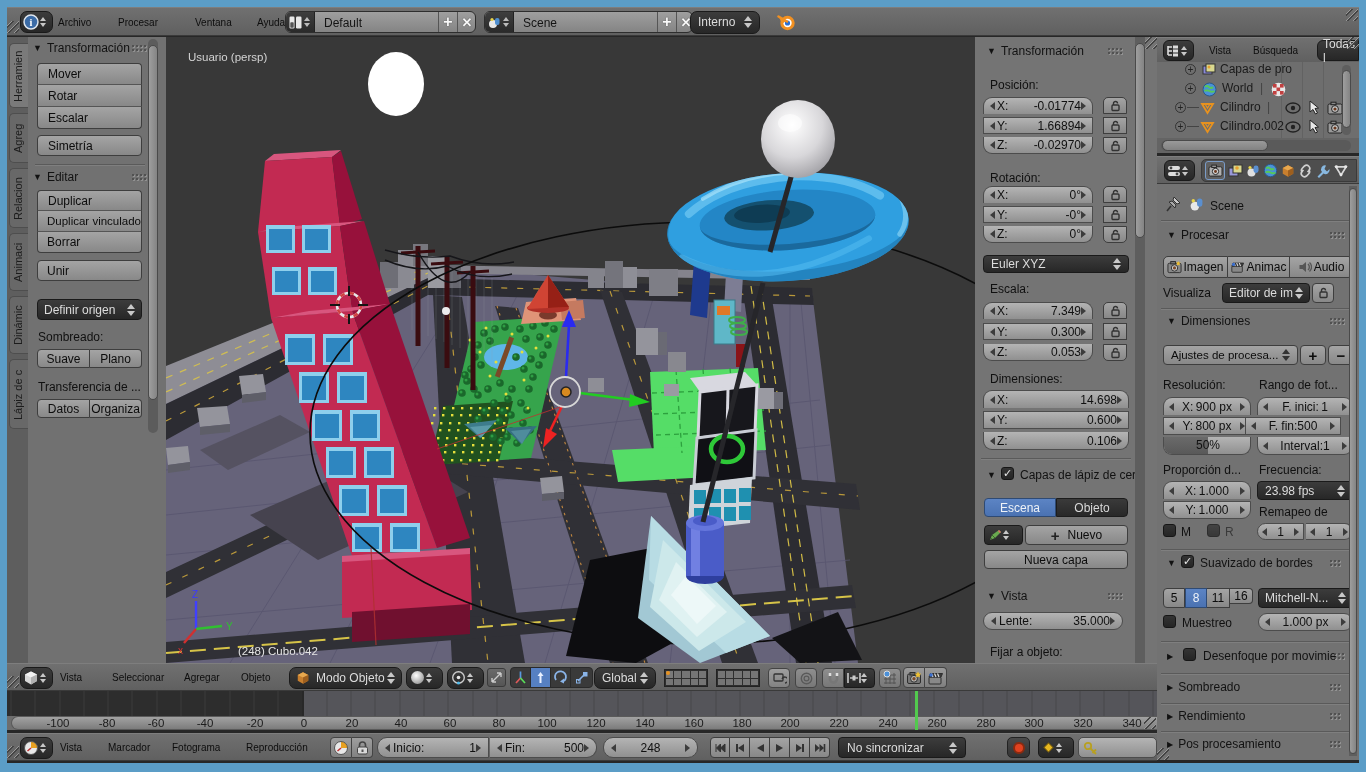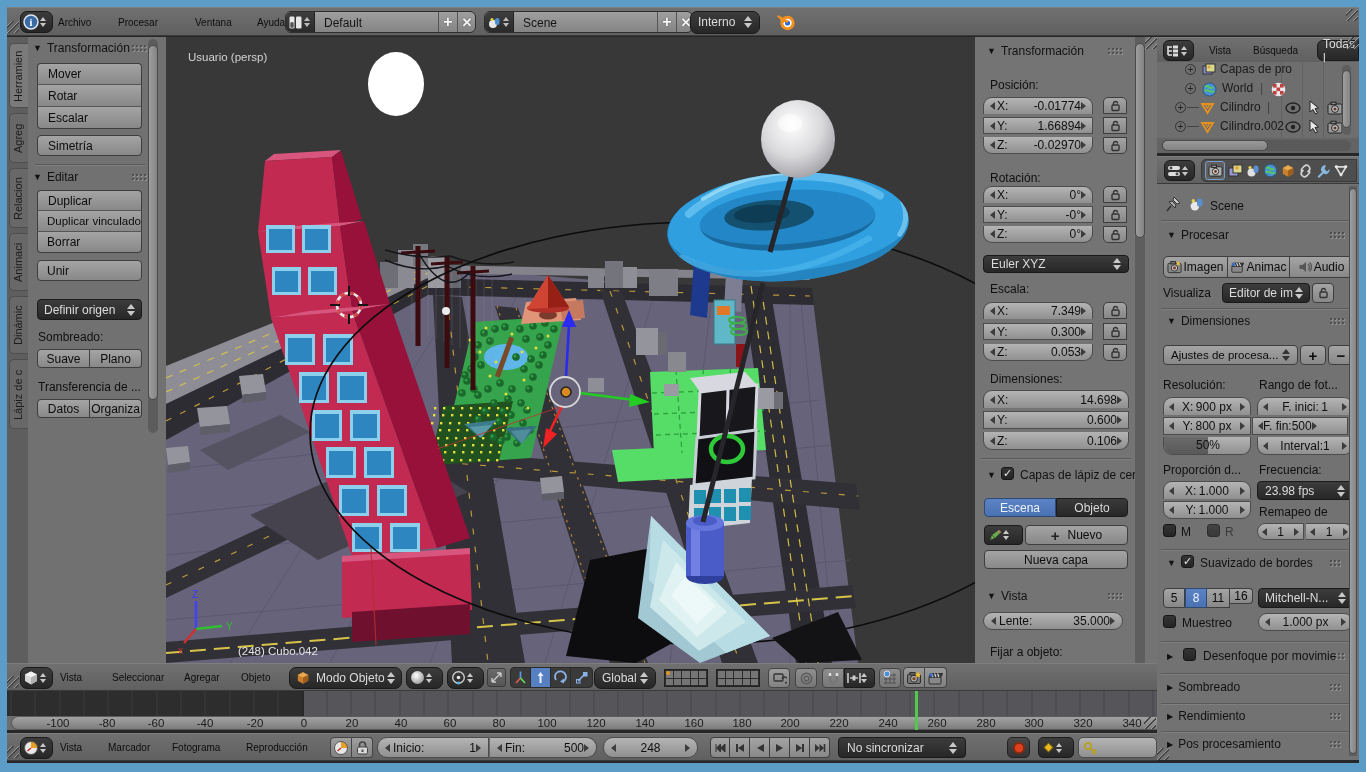--- a/index.html
+++ b/index.html
@@ -1311,21 +1311,21 @@
       </div>
   <div class="abs" style="left:6px;top:281px;width:88px;height:18px;border:1px solid #4c4c4c;border-top:none;border-radius:0 0 9px 9px;background:linear-gradient(#b4b4b4,#909090);overflow:hidden;color:#101010;font-size:12px">
     <div style="position:absolute;left:0;top:0;width:44px;height:18px;background:linear-gradient(#6a6a6a,#585858)"></div>
     <div style="position:absolute;left:0;top:1px;width:88px;text-align:center">50%</div>
   </div>
   <div class="sl" style="left:100px;top:241px;width:96px;height:18px;border-radius:9px 9px 0 0;border-bottom:none;padding:0 5px;justify-content:space-between">
         <span class="arl"></span>
         <span>F. inici: 1</span>
         <span class="arr"></span>
       </div>
-  <div class="sl" style="left:95px;top:261px;width:96px;height:18px;border-radius:0;padding:8px 5px;justify-content:flex-start">
+  <div class="sl" style="left:88px;top:261px;width:96px;height:18px;border-radius:0;padding:8px 5px;justify-content:space-between">
         <span class="arl"></span>
         <span>F. fin:500</span>
         <span class="arr"></span>
       </div>
   <div class="sl" style="left:100px;top:281px;width:96px;height:18px;border-radius:0 0 9px 9px;border-top:none;padding:0 5px;justify-content:space-between">
         <span class="arl"></span>
         <span>Interval:1</span>
         <span class="arr"></span>
       </div>
   <div class="lbl" style="left:6px;top:307px">Proporción d...</div>

